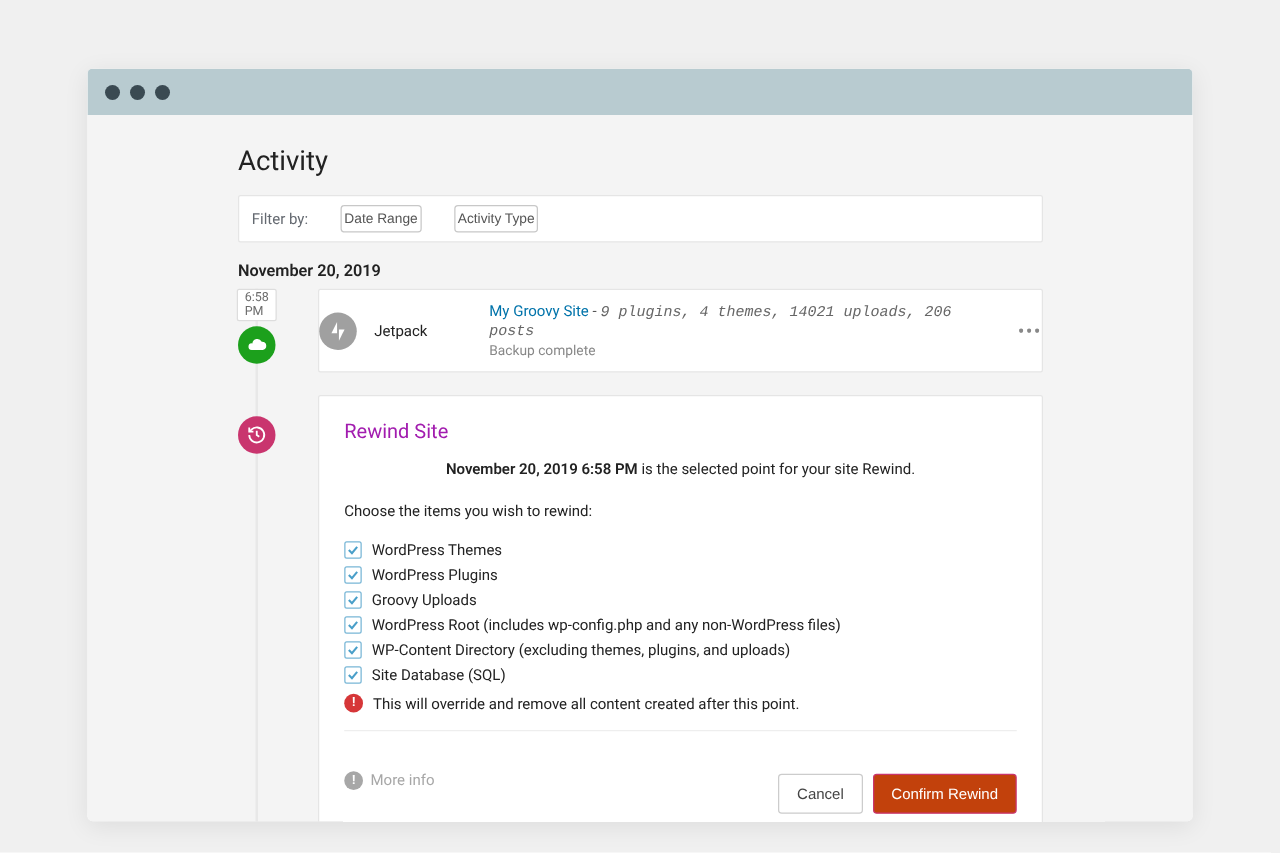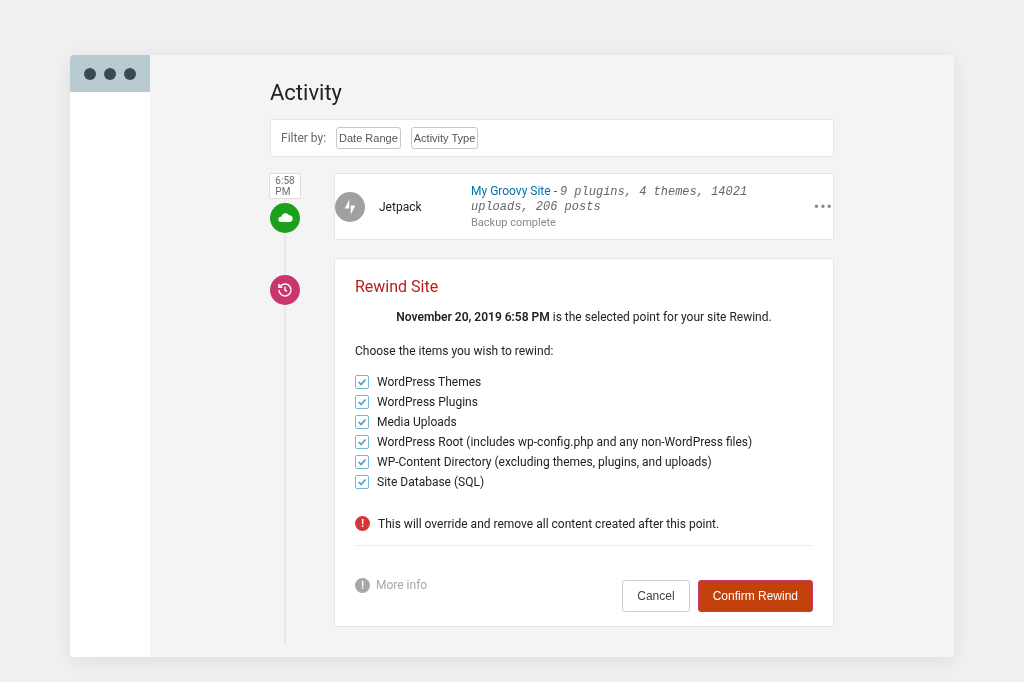--- a/index.html
+++ b/index.html
@@ -12,21 +12,21 @@
     padding: 55px 70px 25px;
   }
   .browser {
     background: #fff;
     border-radius: 4px;
     box-shadow: 0 4px 20px rgba(0,0,0,0.08);
     width: 100%;
     height: 100%;
     overflow: hidden;
     display: flex;
-    flex-direction: row;
+    flex-direction: column;
   }
   .browser-chrome {
     height: 37px;
     background: #b8cbd0;
     display: flex;
     align-items: center;
     padding: 0 14px;
     gap: 8px;
   }
   .dot {
@@ -46,21 +46,21 @@
     color: #222;
     margin-bottom: 14px;
   }
   .filter-bar {
     background: #fff;
     border: 1px solid #e5e5e5;
     border-radius: 2px;
     padding: 7px 10px;
     display: flex;
     align-items: center;
-    gap: 10px;
+    gap: 26px;
     font-size: 12px;
     color: #646970;
     margin-bottom: 16px;
   }
   .filter-btn {
     border: 1px solid #c8c8c8;
     background: #fff;
     color: #555;
     border-radius: 3px;
     padding: 4px 2px;
@@ -144,25 +144,25 @@
     color: #222;
     width: 78px;
   }
   .backup-meta { flex: 1; }
   .backup-line { font-size: 12px; color: #555; }
   .backup-line .site { color: #0073aa; cursor: pointer; }
   .backup-line .details { font-style: italic; color: #666; font-family: Liberation Mono, monospace; }
   .backup-sub { font-size: 11px; color: #888; margin-top: 2px; }
   .more-icon { color: #888; letter-spacing: 1px; cursor: pointer; font-size: 16px; }
   .rewind-card { padding: 18px 20px 14px; }
-  .rewind-title { font-size: 16px; font-weight: 400; color: #b91c1c; margin-bottom: 14px; }
+  .rewind-title { font-size: 16px; font-weight: 400; color: #a21caf; margin-bottom: 14px; }
   .rewind-sel { font-size: 12px; color: #222; margin-bottom: 20px; text-align: center; }
   .rewind-sel b { font-weight: 600; }
   .rewind-choose { font-size: 12px; color: #222; margin-bottom: 14px; }
-  .check-list { list-style: none; margin-bottom: 24px; }
+  .check-list { list-style: none; margin-bottom: 5px; }
   .check-list li {
     font-size: 12px;
     color: #222;
     display: flex;
     align-items: center;
     gap: 8px;
     padding: 3px 0;
   }
   .chk {
     width: 14px; height: 14px;
@@ -251,20 +251,21 @@
   <div class="browser-body">
 
     <h1 class="page-title">Activity</h1>
 
     <div class="filter-bar">
       <span>Filter by:</span>
       <button class="filter-btn">Date Range</button>
       <button class="filter-btn">Activity Type</button>
     </div>
 
+    <div class="date-heading">November 20, 2019</div>
 
     <div class="timeline">
       <div class="rail">
         <div class="rail-line"></div>
         <div class="time-label">6:58 PM</div>
         <div class="node green">
           <svg width="16" height="16" viewBox="0 0 24 24" fill="#fff">
               <path d="M19 18H6a4 4 0 1 1 .7-7.95A6 6 0 0 1 18 8a5 5 0 0 1 1 10z"></path>
             </svg>
         </div>
@@ -319,21 +320,21 @@
                   </svg>
                 </span>
               <span>WordPress Plugins</span>
             </li>
             <li>
               <span class="chk">
                   <svg viewBox="0 0 24 24" fill="none" stroke="#4a9fc9" stroke-width="4">
                     <polyline points="4 12 10 18 20 6"></polyline>
                   </svg>
                 </span>
-              <span>Media Uploads</span>
+              <span>Groovy Uploads</span>
             </li>
             <li>
               <span class="chk">
                   <svg viewBox="0 0 24 24" fill="none" stroke="#4a9fc9" stroke-width="4">
                     <polyline points="4 12 10 18 20 6"></polyline>
                   </svg>
                 </span>
               <span>WordPress Root (includes wp-config.php and any non-WordPress files)</span>
             </li>
             <li>

